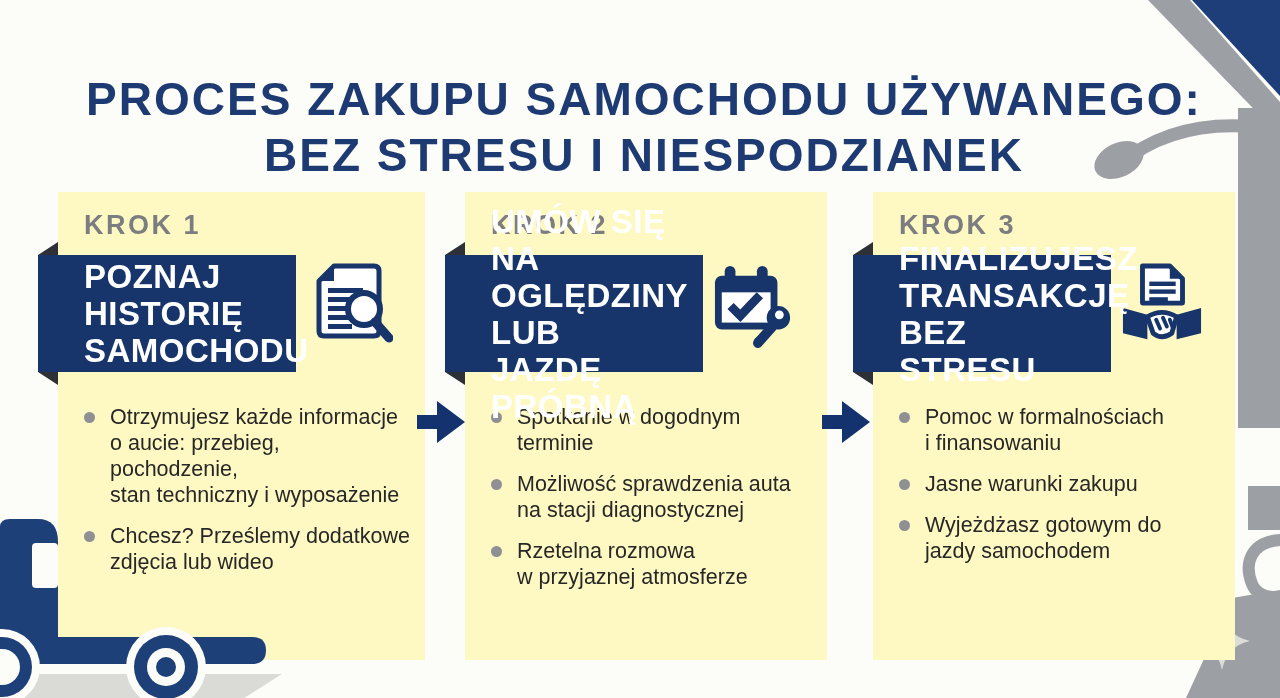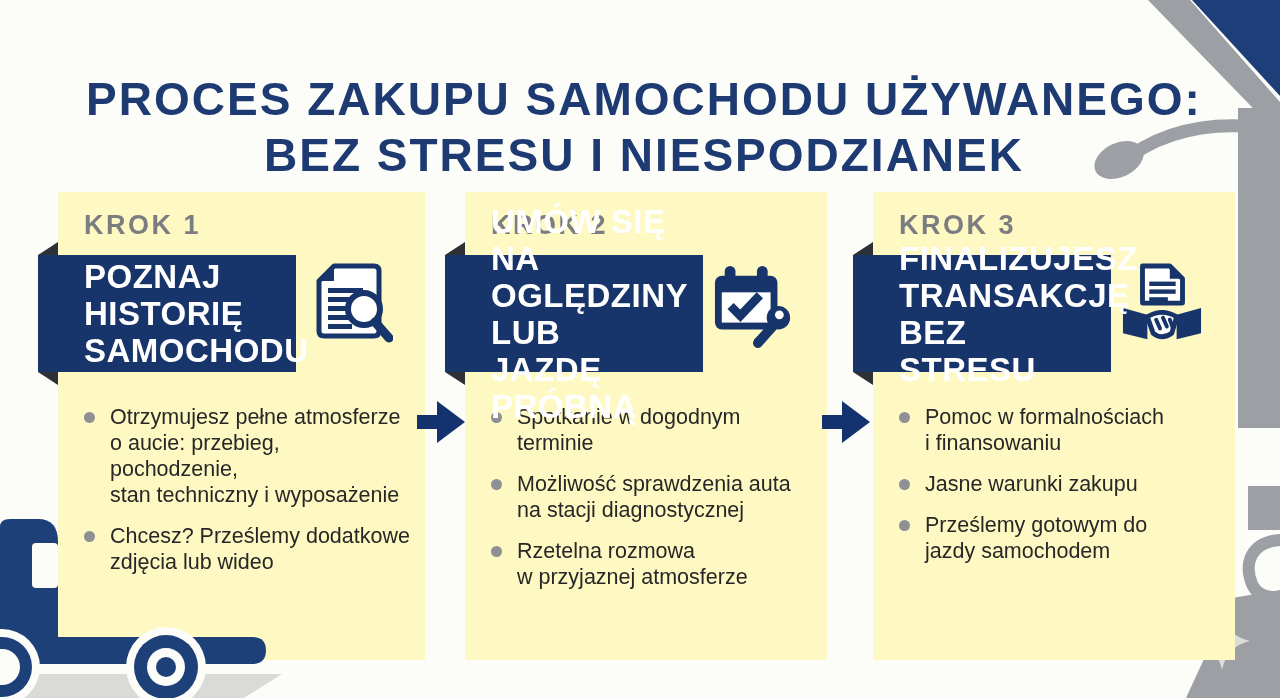--- a/index.html
+++ b/index.html
@@ -101,21 +101,21 @@
         <rect x="17" y="44" width="24" height="5" fill="currentColor"></rect>
         <rect x="17" y="53" width="24" height="5" fill="currentColor"></rect>
         <rect x="17" y="62" width="24" height="5" fill="currentColor"></rect>
         <circle cx="53" cy="47" r="16" fill="#ffffff" stroke="currentColor" stroke-width="6"></circle>
         <path d="M64 60 L78 76" stroke="currentColor" stroke-width="9" stroke-linecap="round"></path>
       </svg>
     </div>
     <ul class="bullets">
       <li>
         <span class="dot"></span>
-        <span class="bt">Otrzymujesz pełne atmosferze
+        <span class="bt">Otrzymujesz każde informacje
 o aucie: przebieg, pochodzenie,
 stan techniczny i wyposażenie</span>
       </li>
       <li>
         <span class="dot"></span>
         <span class="bt">Chcesz? Prześlemy dodatkowe
 zdjęcia lub wideo</span>
       </li>
     </ul>
   </section>
@@ -201,21 +201,21 @@
         <span class="dot"></span>
         <span class="bt">Pomoc w formalnościach
 i finansowaniu</span>
       </li>
       <li>
         <span class="dot"></span>
         <span class="bt">Jasne warunki zakupu</span>
       </li>
       <li>
         <span class="dot"></span>
-        <span class="bt">Prześlemy gotowym do
+        <span class="bt">Wyjeżdżasz gotowym do
 jazdy samochodem</span>
       </li>
     </ul>
   </section>
 
   <svg class="truck-front" width="300" height="98" viewBox="0 0 300 98">
     <polygon points="0,74 282,74 244,98 0,98" fill="#dadad7"></polygon>
     <path d="M0 37 H252 Q266 37 266 50.5 Q266 64 252 64 H0 Z" fill="#1e4078"></path>
     <circle cx="166" cy="67" r="40" fill="#fcfcf9"></circle>
     <circle cx="166" cy="67" r="32" fill="#1e4078"></circle>

